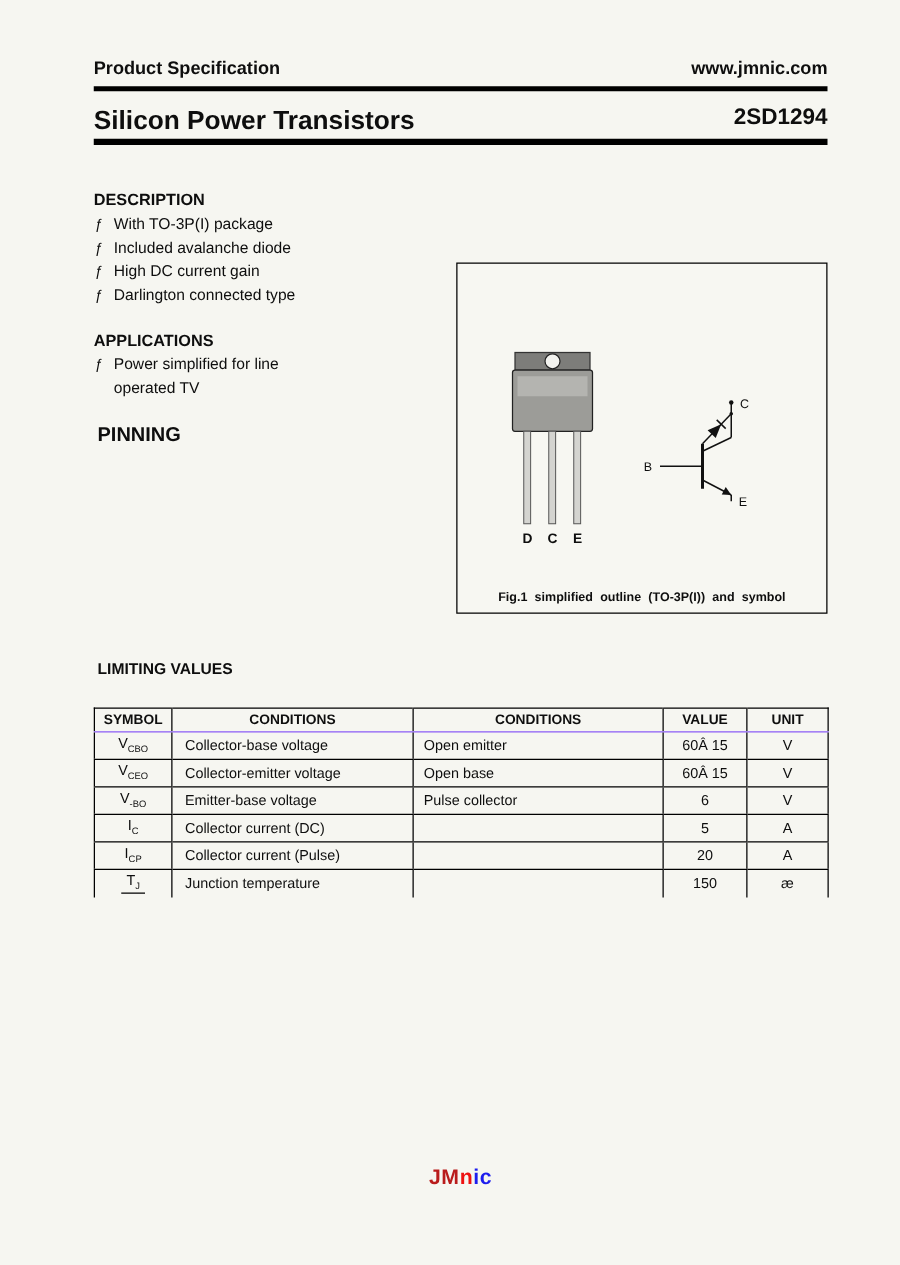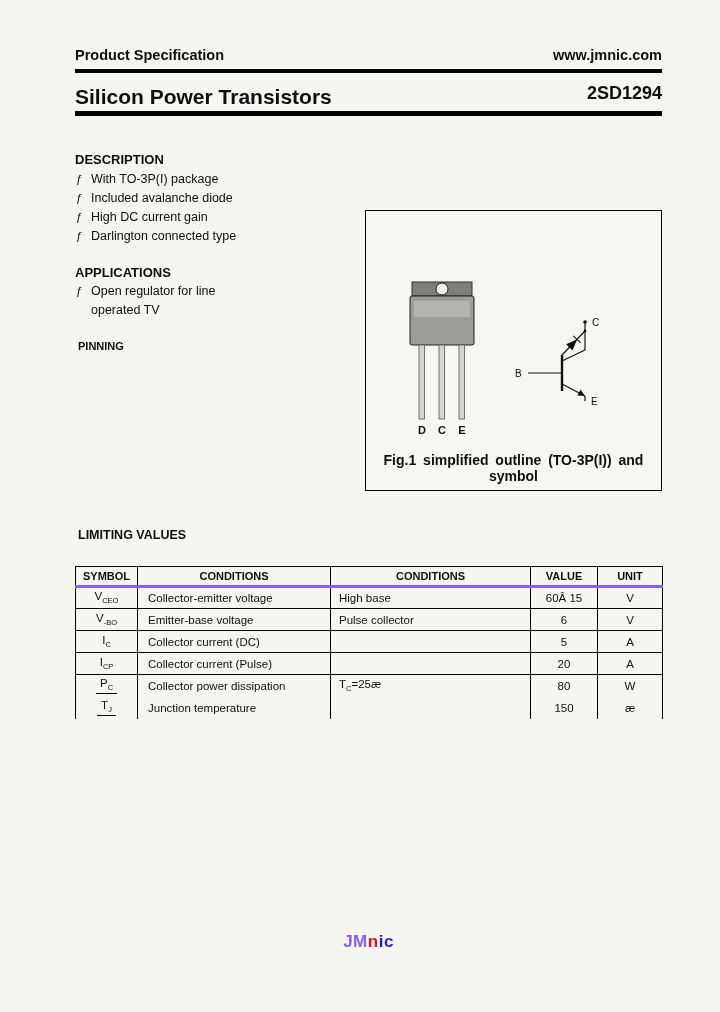--- a/index.html
+++ b/index.html
@@ -27,51 +27,51 @@
   .lv-heading   { left:78px; top:528px; font-size:12.5px; }
 
   
   .bullet-list { position:absolute; font-size:12.5px; }
   .desc-list { left:76px; top:172px; }
   .app-list  { left:76px; top:284px; }
   .bullet-item { display:flex; height:19px; align-items:baseline; }
   .bullet-char { width:15px; font-size:11.5px; }
 
   
-  .pinning-heading { position:absolute; left:78px; top:340px; font-size:11px; font-weight:700; }
+  .pinning-heading { position:absolute; left:78px; top:340px; font-size:16px; font-weight:700; }
   .pinning-table {
     position:absolute; left:75px; top:354px; width:215px;
     border-collapse:collapse; font-size:11px; border:1px solid #000;
   }
   .pinning-table th { border-bottom:1px solid #000; padding:7px 4px 6px; font-size:11px; text-align:center; }
   .pinning-table th + th, .pinning-table td + td { border-left:0; }
   .pinning-table th:first-child, .pinning-table td:first-child { border-right:1px solid #000; width:60px; text-align:center; }
   .pinning-table td { padding:8px 6px; vertical-align:middle; }
   .pinning-table td:last-child { text-align:left; padding-left:10px; line-height:13px; }
 
   
   .figure-box {
     position:absolute; left:365px; top:210px; width:297px; height:281px;
     border:1px solid #000; background:#f7f7f2;
   }
   .figure-svg { position:absolute; left:0; top:0; width:295px; height:279px; }
   .figure-caption {
     position:absolute; left:0; right:0; bottom:6px; text-align:center;
-    font-weight:700; font-size:14px; word-spacing:3px;
+    font-weight:700; font-size:10px; word-spacing:3px;
   }
   .svg-label-bold { font-family:"Liberation Sans",sans-serif; font-size:11px; font-weight:700; fill:#0e0e0e; }
   .svg-label { font-family:"Liberation Sans",sans-serif; font-size:10px; fill:#0e0e0e; }
 
   
   .lv-table {
     position:absolute; left:75px; top:566px; width:587px;
     border-collapse:collapse; table-layout:fixed; font-size:11.5px;
     border:1px solid #000; border-bottom:none;
   }
-  .lv-table thead th { border-bottom:3px solid #8b5cf6; padding:3px 2px; font-size:11px; font-weight:700; text-align:center; }
+  .lv-table thead th { border-bottom:1px solid #8b5cf6; padding:3px 2px; font-size:11px; font-weight:700; text-align:center; }
   .lv-table th + th, .lv-table td + td { border-left:1px solid #000; }
   .lv-table td { height:22px; padding:2px 6px; }
   .lv-table tr.sep td { border-bottom:1px solid #000; }
   .c-sym  { text-align:center; }
   .c-par  { text-align:left; padding-left:10px !important; }
   .c-cond { text-align:left; padding-left:8px !important; }
   .c-val  { text-align:center; }
   .c-unit { text-align:center; }
   sub { font-size:7.5px; }
   .sym-ul { display:inline-block; border-bottom:1px solid #000; padding:0 4px 1px; }
@@ -112,21 +112,21 @@
       <div class="bullet-item">
         <span class="bullet-char">ƒ</span>
         <span>Darlington connected type</span>
       </div>
     </div>
 
   <div class="sec-heading app-heading">APPLICATIONS</div>
   <div class="bullet-list app-list" id="app-list">
       <div class="bullet-item">
         <span class="bullet-char">ƒ</span>
-        <span>Open regulator for line</span>
+        <span>Power simplified for line</span>
       </div>
       <div class="bullet-item">
         <span class="bullet-char"></span>
         <span>operated TV</span>
       </div>
     </div>
 
   <div class="pinning-heading">PINNING</div>
 
   <div class="figure-box">
@@ -181,23 +181,30 @@
       <tr>
         <th>SYMBOL</th>
         <th>CONDITIONS</th>
         <th>CONDITIONS</th>
         <th>VALUE</th>
         <th>UNIT</th>
       </tr>
     </thead>
     <tbody id="lv-body">
         <tr class="sep">
+          <td class="c-sym"><span class="sym">V<sub>CBO</sub></span></td>
+          <td class="c-par">Collector-base voltage</td>
+          <td class="c-cond">Open emitter</td>
+          <td class="c-val">60Â 15</td>
+          <td class="c-unit">V</td>
+        </tr>
+        <tr class="sep">
           <td class="c-sym"><span class="sym">V<sub>CEO</sub></span></td>
           <td class="c-par">Collector-emitter voltage</td>
-          <td class="c-cond">High base</td>
+          <td class="c-cond">Open base</td>
           <td class="c-val">60Â 15</td>
           <td class="c-unit">V</td>
         </tr>
         <tr class="sep">
           <td class="c-sym"><span class="sym">V<sub>-BO</sub></span></td>
           <td class="c-par">Emitter-base voltage</td>
           <td class="c-cond">Pulse collector</td>
           <td class="c-val">6</td>
           <td class="c-unit">V</td>
         </tr>
@@ -207,33 +214,26 @@
           <td class="c-cond"></td>
           <td class="c-val">5</td>
           <td class="c-unit">A</td>
         </tr>
         <tr class="sep">
           <td class="c-sym"><span class="sym">I<sub>CP</sub></span></td>
           <td class="c-par">Collector current (Pulse)</td>
           <td class="c-cond"></td>
           <td class="c-val">20</td>
           <td class="c-unit">A</td>
-        </tr>
-        <tr>
-          <td class="c-sym"><span class="sym sym-ul">P<sub>C</sub></span></td>
-          <td class="c-par">Collector power dissipation</td>
-          <td class="c-cond">T<sub>C</sub>=25æ</td>
-          <td class="c-val">80</td>
-          <td class="c-unit">W</td>
         </tr>
         <tr>
           <td class="c-sym"><span class="sym sym-ul">T<sub>J</sub></span></td>
           <td class="c-par">Junction temperature</td>
           <td class="c-cond"></td>
           <td class="c-val">150</td>
           <td class="c-unit">æ</td>
         </tr>
       </tbody>
   </table>
 
-  <div class="footer-logo" id="footer-logo"><span style="color: #8b5cf6;">JM</span><span style="color: rgb(238, 17, 17);">n</span><span style="color: rgb(29, 29, 238);">ic</span></div>
+  <div class="footer-logo" id="footer-logo"><span style="color: #b91c1c;">JM</span><span style="color: rgb(238, 17, 17);">n</span><span style="color: rgb(29, 29, 238);">ic</span></div>
 
 </div>
 
 </body></html>

